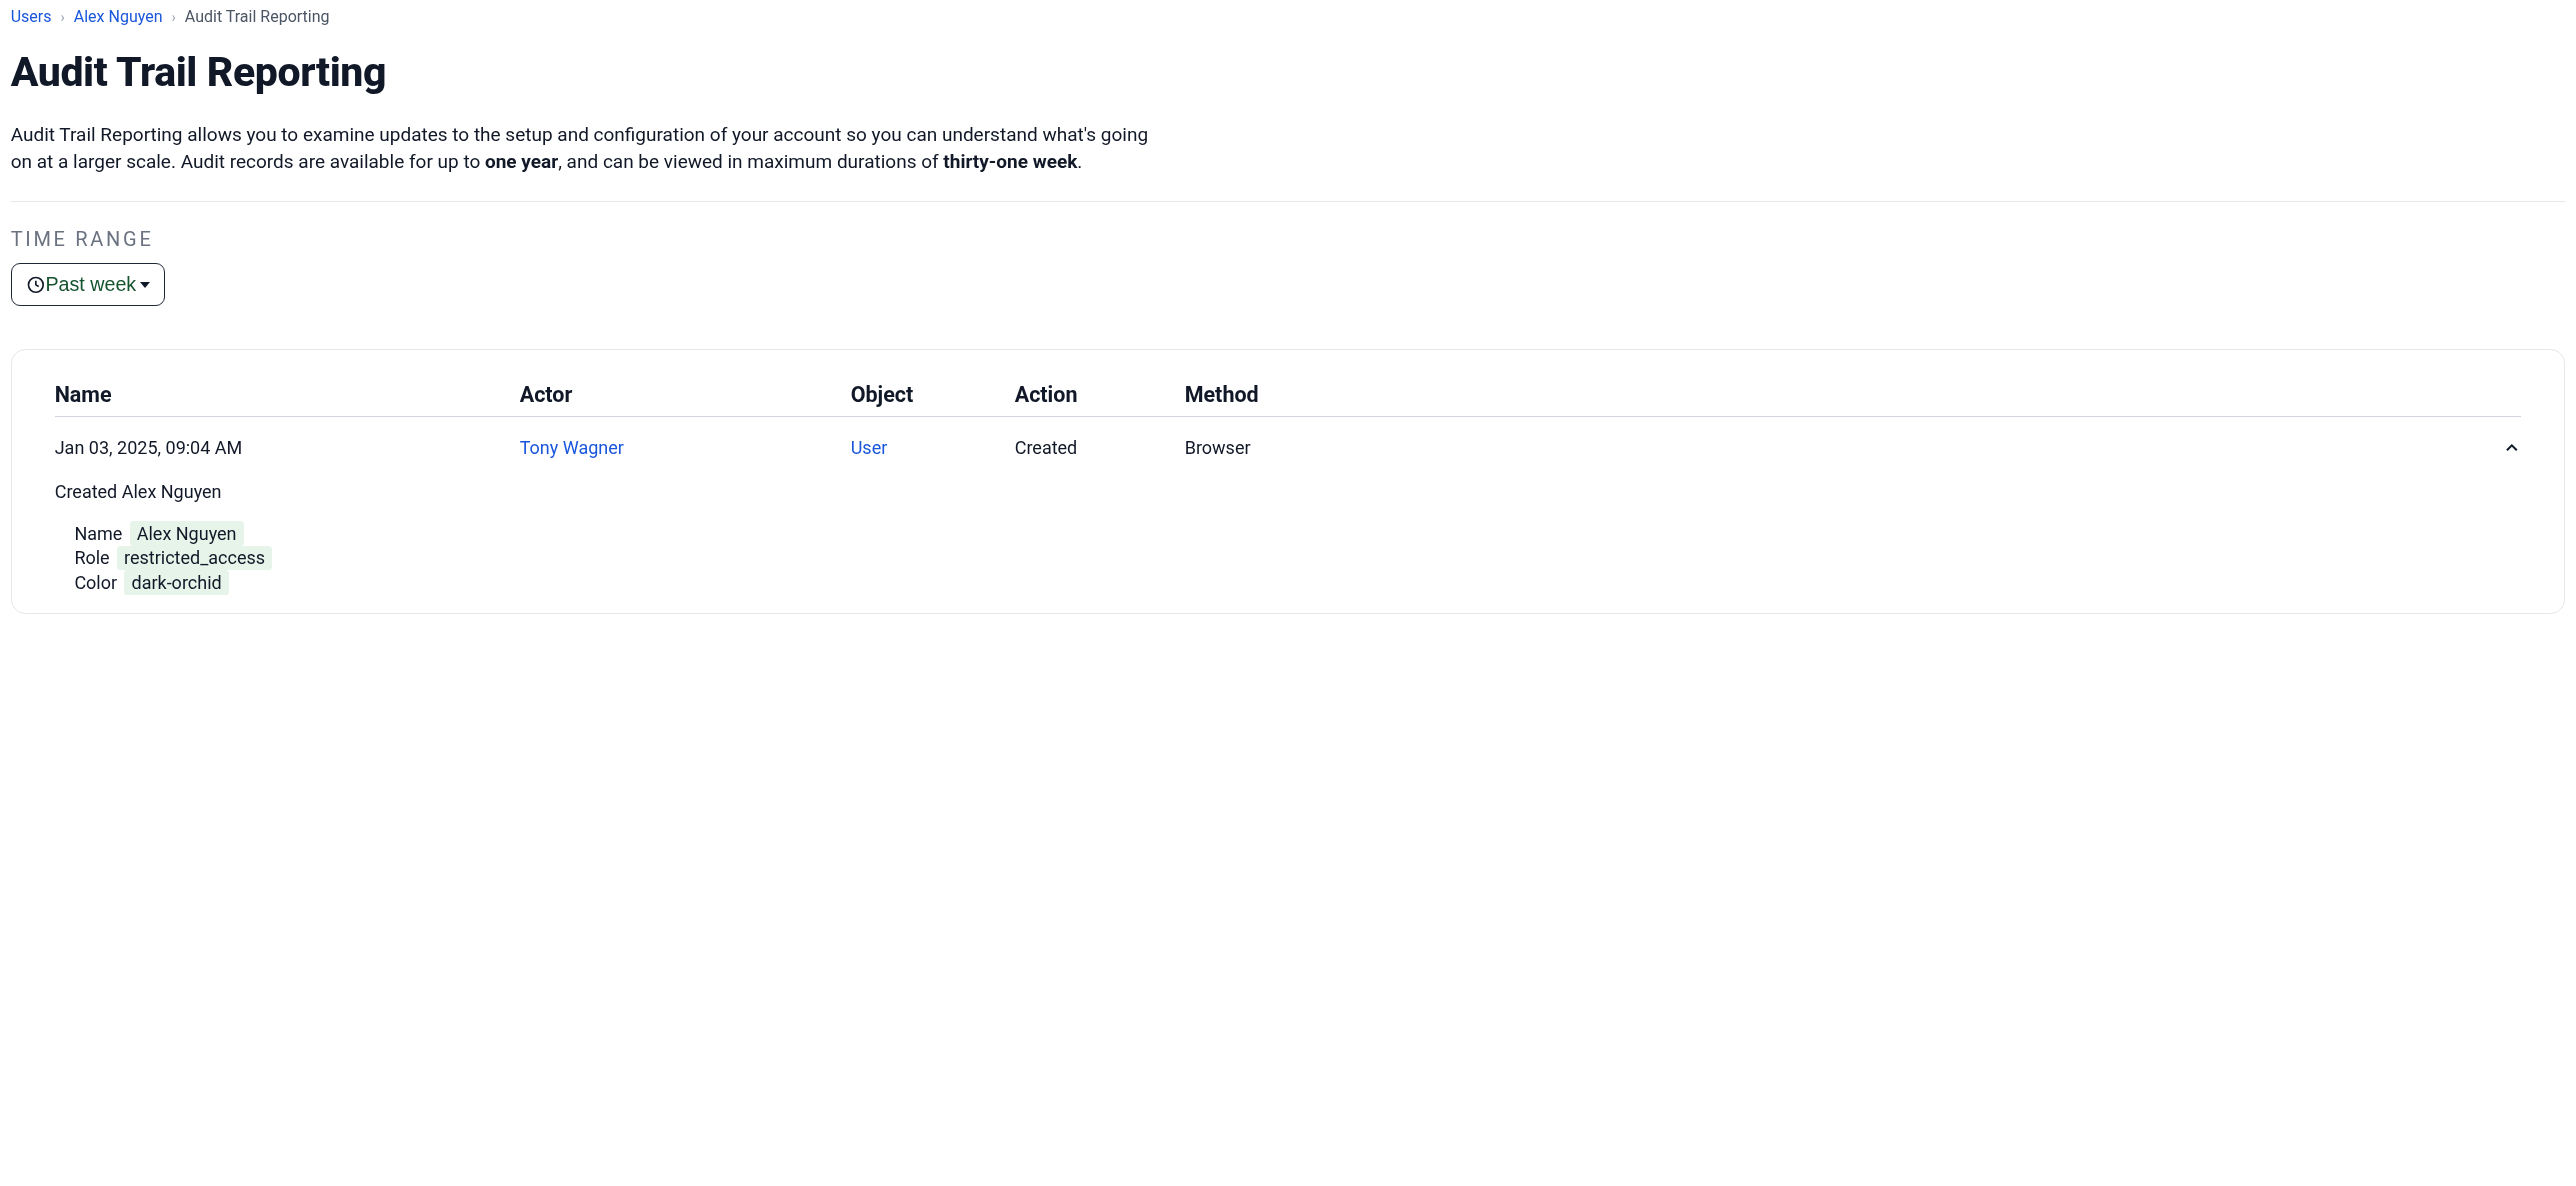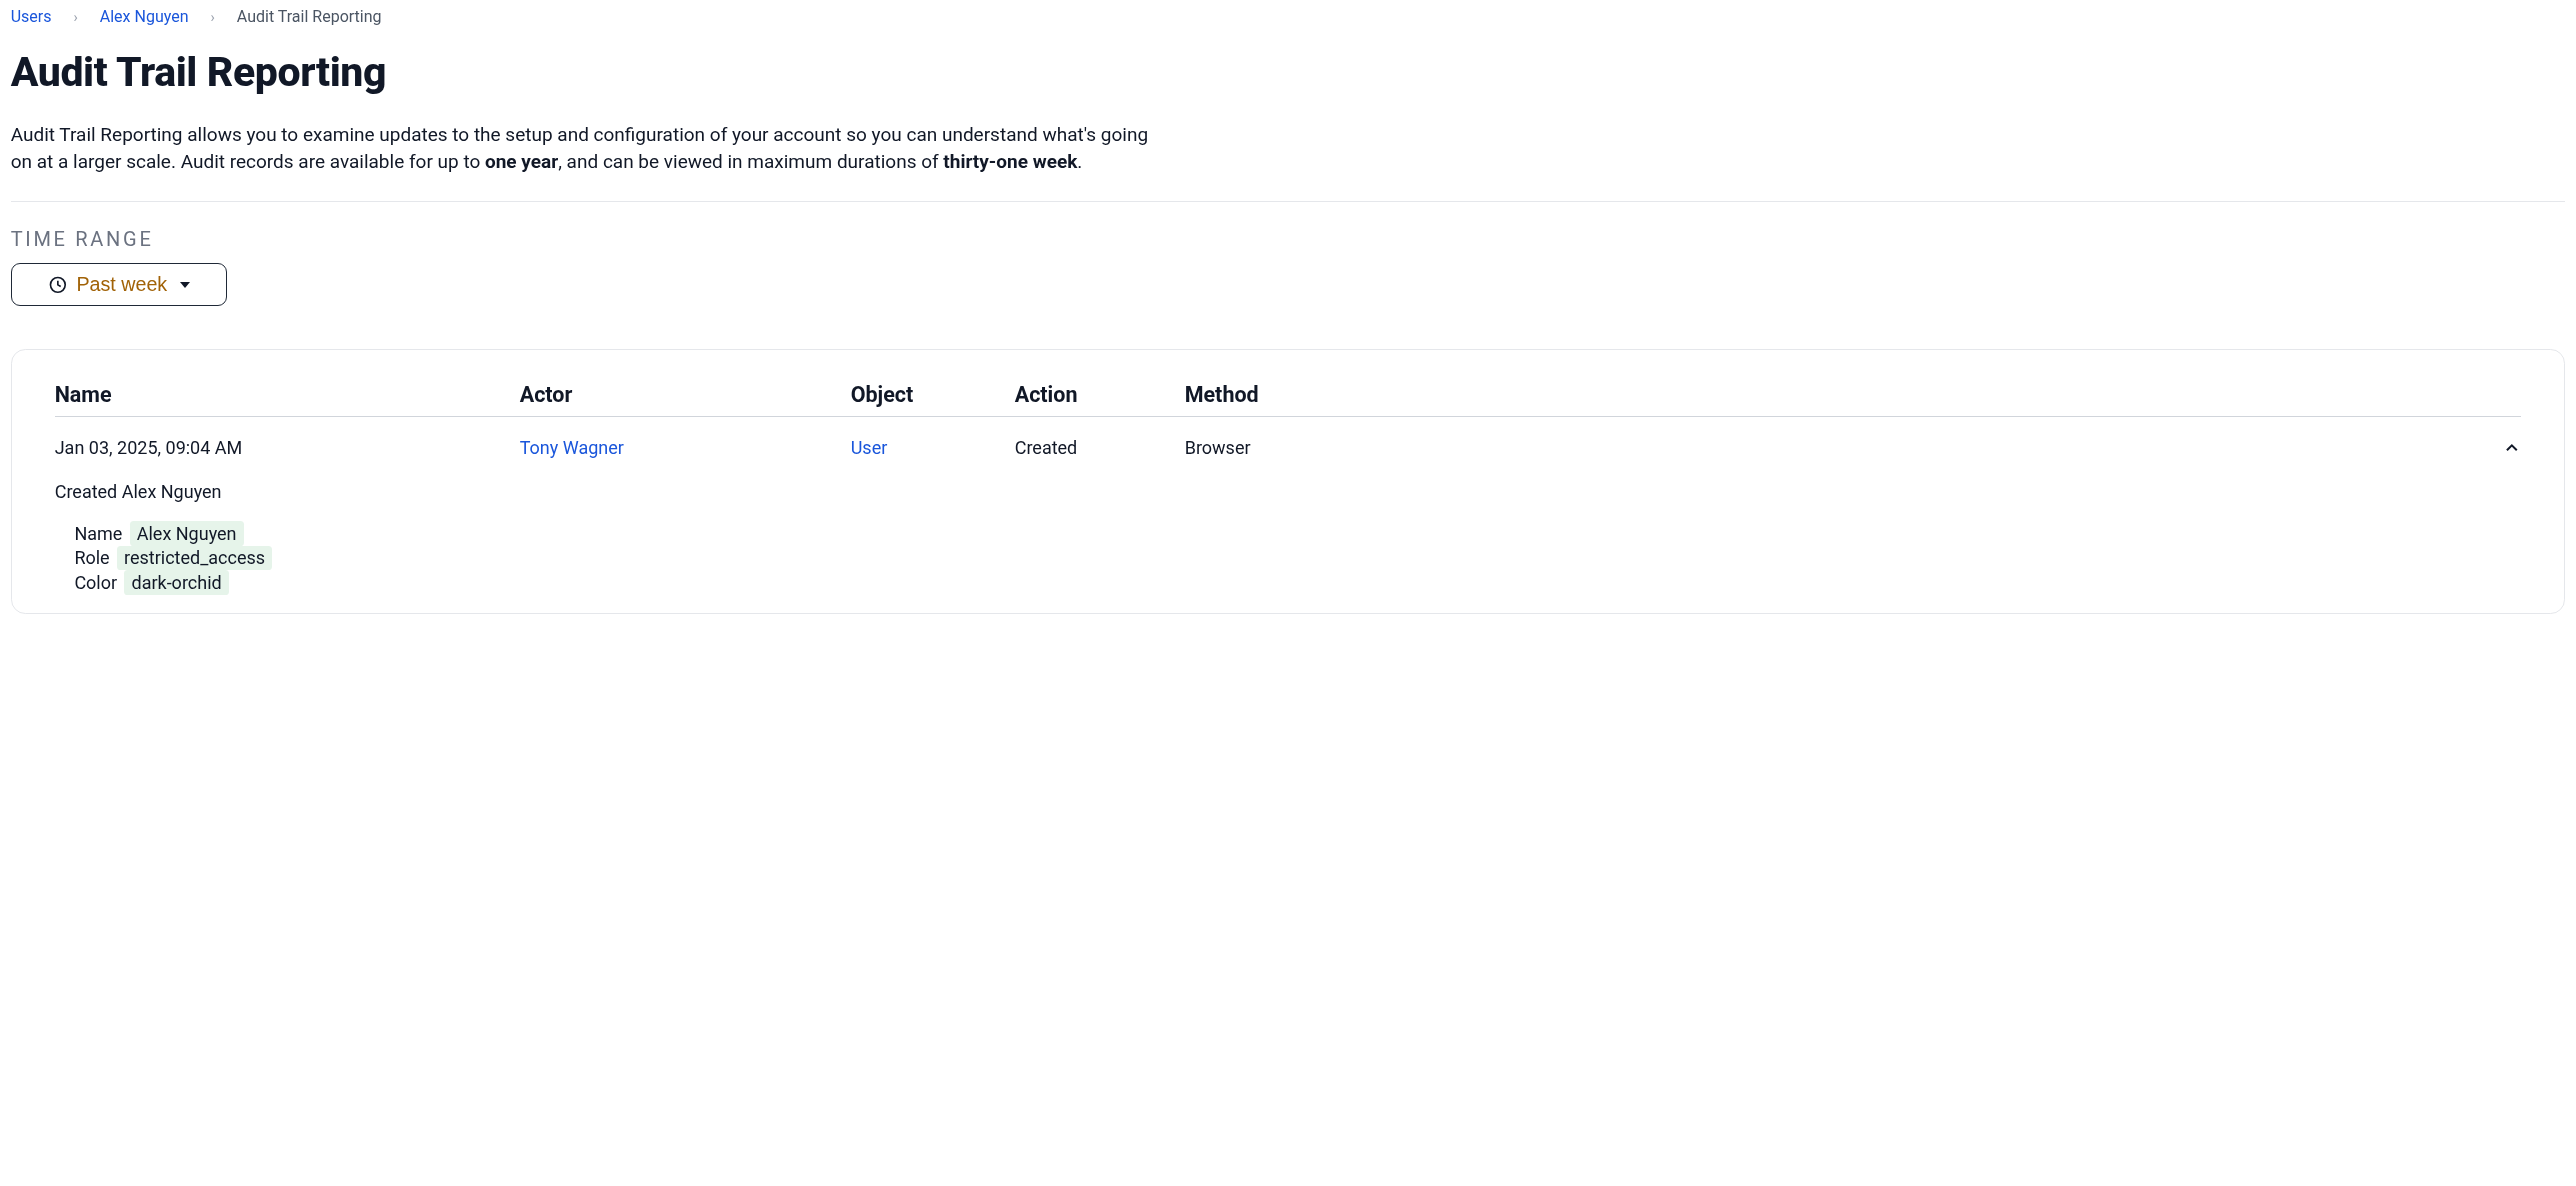--- a/index.html
+++ b/index.html
@@ -7,21 +7,21 @@
       font-family: -apple-system, BlinkMacSystemFont, "Segoe UI", Roboto, Helvetica, Arial, sans-serif;
       color: #1a202c;
       background: #fff;
       padding: 7.2px 10.7px;
       font-size: 14.3px;
     }
     a { color: #1a56db; text-decoration: none; }
     .breadcrumb {
       display: flex;
       align-items: center;
-      gap: 22px;
+      gap: 9px;
       font-size: 16px;
       color: #1a56db;
       margin-bottom: 21.5px;
     }
     .breadcrumb .sep { color: #9ca3af; font-size: 14.3px; }
     .breadcrumb .current { color: #4b5563; }
     h1 {
       font-size: 41px;
       font-weight: 800;
       color: #111827;
@@ -43,27 +43,26 @@
     .section-label {
       font-size: 20px;
       letter-spacing: 2.7px;
       color: #6b7280;
       text-transform: uppercase;
       margin-bottom: 12.5px;
     }
     .time-range-btn {
       display: inline-flex;
       align-items: center;
-      gap: 9px;
       background: #fff;
       border: 1.3px solid #1f2937;
       border-radius: 9px;
-      padding: 9px 36px;
+      padding: 9px 14px;
       font-size: 19.7px;
-      color: #a16207;
+      color: #14532d;
       cursor: pointer;
     }
     .time-range-btn svg.clock {
       width: 19.7px; height: 19.7px;
       stroke: #111827; fill: none; stroke-width: 2;
     }
     .time-range-btn .caret {
       border-left: 5.4px solid transparent;
       border-right: 5.4px solid transparent;
       border-top: 6.3px solid #111827;

